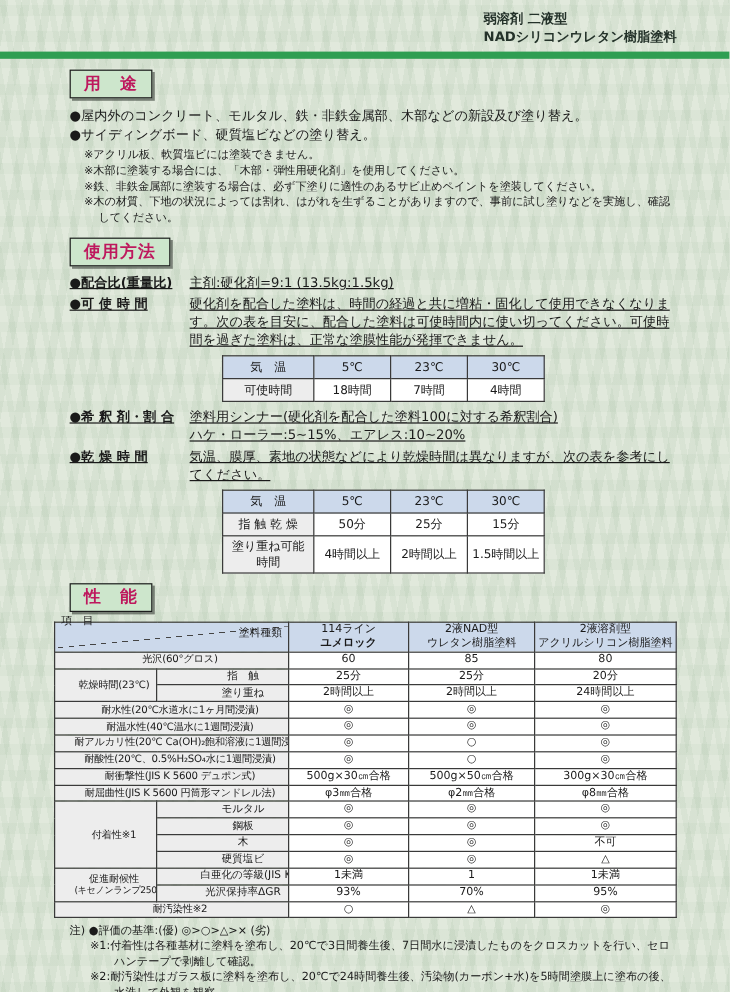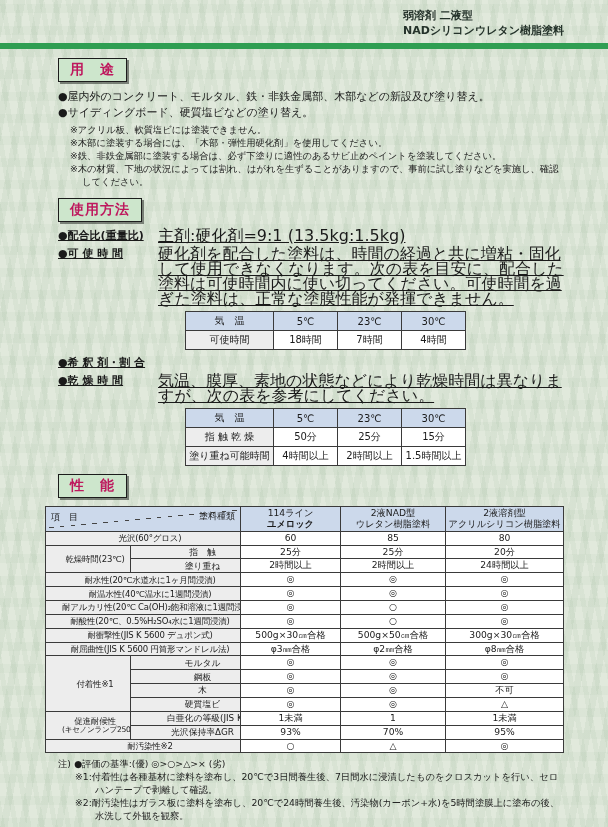--- a/index.html
+++ b/index.html
@@ -25,38 +25,38 @@
     font-size:14px; font-weight:bold; letter-spacing:1px; color:#be185d;
   }
   .mt6{margin-top:6px;} .mt8{margin-top:8px;} .mt10{margin-top:10px;}
 
   .bullets { margin:7px 0 2px 13px; font-size:11px; line-height:16px; }
   .subnotes { margin:2px 0 0 25px; font-size:9.3px; line-height:13px; }
   .subnotes div { padding-left:12px; text-indent:-12px; }
 
   .usage-item { display:flex; margin:3px 0 2px 13px;text-decoration:underline; }
   .usage-label { width:100px; flex:0 0 100px; font-size:11px; font-weight:bold; line-height:15px; }
-  .usage-text  { flex:1; font-size:16px; line-height:15px; }
+  .usage-text  { flex:1; font-size:11px; line-height:15px; }
 
   table.dtable { border-collapse:collapse; margin:5px 0 5px 140px; table-layout:fixed; }
   table.dtable td { border:1px solid #3a3a3a; font-size:10px; text-align:center; height:19px; padding:1px 3px; background:#fff; }
   table.dtable { border:1.5px solid #222; }
   table.dtable td.hd { background:#ccd9eb; }
   table.dtable td.lb { background:#ededed; }
-  .w88{width:88px;} .w64{width:64px;}
+  .w88{width:76px;} .w64{width:64px;}
 
   table.perf { border-collapse:collapse; border:1.6px solid #222; margin:8px 0 0 0; width:518px; table-layout:fixed; }
   table.perf td { border:1px solid #3a3a3a; font-size:9.2px; line-height:1.18; padding:1px 2px; text-align:center; background:#fff; }
   table.perf td.hd { background:#ccd9eb; }
   table.perf td.lb { background:#ededed; text-align:center; padding-left:16px; font-size:8.5px; letter-spacing:-0.2px; white-space:nowrap; overflow:hidden; }
   table.perf td.slb { background:#ededed; font-size:8.8px; white-space:nowrap; overflow:hidden;padding-left:36px; }
   .diag { position:relative; height:18px;
     background-image:linear-gradient(to bottom right, rgba(0,0,0,0) 49.4%, #444 49.4%, #444 50.6%, rgba(0,0,0,0) 50.6%); }
   .diag .tr { position:absolute; top:1px; right:5px; font-size:9px; }
-  .diag .bl { position:absolute; bottom:5px; left:5px; font-size:9px; }
+  .diag .bl { position:absolute; bottom:16px; left:5px; font-size:9px; }
   .colhead { font-size:9.2px; }
   .colhead .b { font-weight:bold; }
   .weather2 { display:block; font-size:7.6px; letter-spacing:-0.3px; }
 
   .notes { margin-top:4px; font-size:9.3px; line-height:13px; }
   .notes .head { margin-left:13px; }
   .notes .sub { padding-left:50px; text-indent:-20px; }
 </style>
 </head>
 <body>
@@ -109,20 +109,24 @@
       <td class="lb">可使時間</td>
       <td>18時間</td>
       <td>7時間</td>
       <td>4時間</td>
     </tr>
   </tbody>
     </table>
 
   <div class="usage-item">
     <div class="usage-label">●希 釈 剤・割 合</div>
+    <div class="usage-text">
+      <div>塗料用シンナー(硬化剤を配合した塗料100に対する希釈割合)</div>
+      <div>ハケ・ローラー:5~15%、エアレス:10~20%</div>
+    </div>
   </div>
 
   <div class="usage-item">
     <div class="usage-label">●乾 燥 時 間</div>
     <div class="usage-text">気温、膜厚、素地の状態などにより乾燥時間は異なりますが、次の表を参考にしてください。</div>
   </div>
 
   <table class="dtable">
     <tbody>
         <tr>

